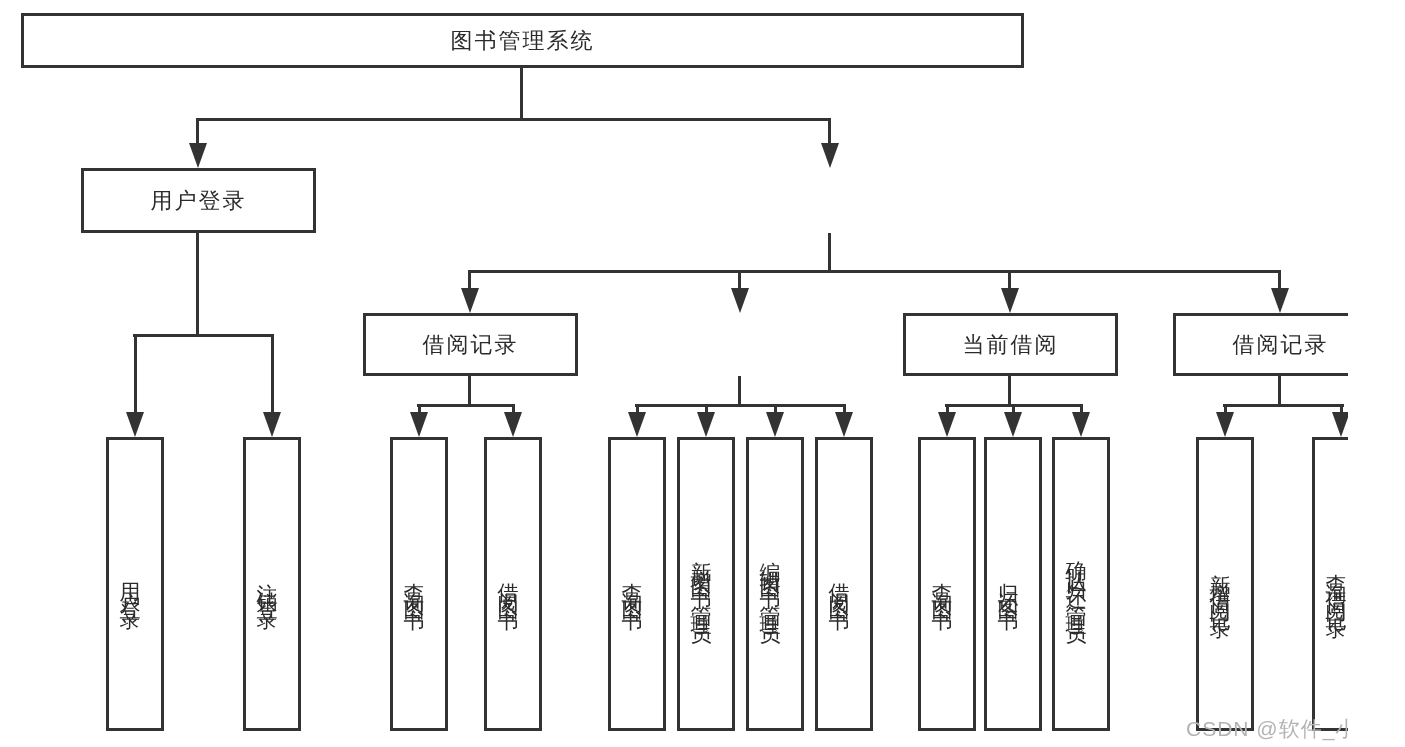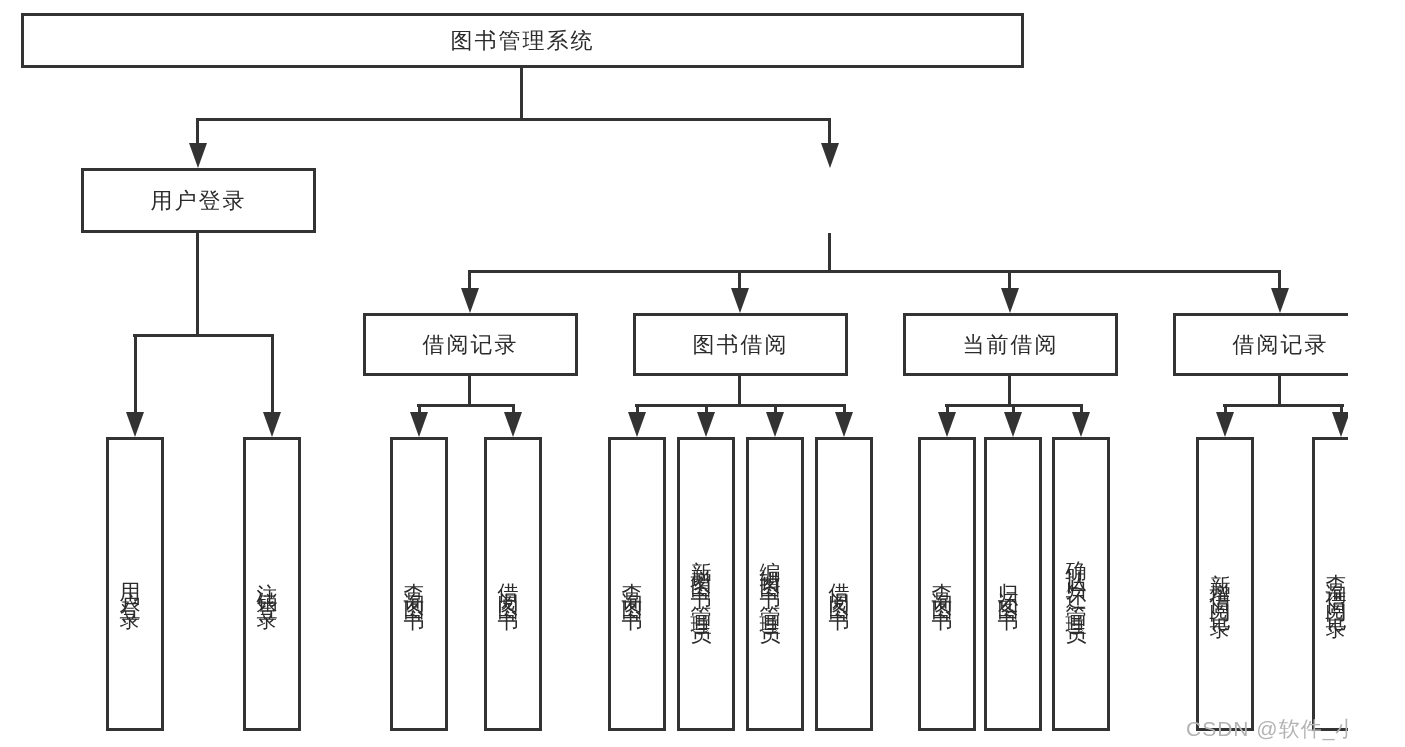--- a/index.html
+++ b/index.html
@@ -37,23 +37,20 @@
   <div class="box hbox" style="left:21px;top:13px;width:1003px;height:55px">
     <span>图书管理系统</span>
   </div>
 
   <div class="box hbox" style="left:81px;top:168px;width:235px;height:65px">
     <span>用户登录</span>
   </div>
 
   <div class="box hbox" style="left:363px;top:313px;width:215px;height:63px">
     <span>借阅记录</span>
-  </div>
-  <div class="box hbox" style="left:633px;top:313px;width:215px;height:63px">
-    <span>图书借阅</span>
   </div>
   <div class="box hbox" style="left:1173px;top:313px;width:215px;height:63px">
     <span>借阅记录</span>
   </div>
   <div class="box hbox" style="left:903px;top:313px;width:215px;height:63px">
     <span>当前借阅</span>
   </div>
 
   <div class="box vbox" style="left:106px;top:437px;width:58px;height:294px">
     <span class="vtext">用户登录</span>

